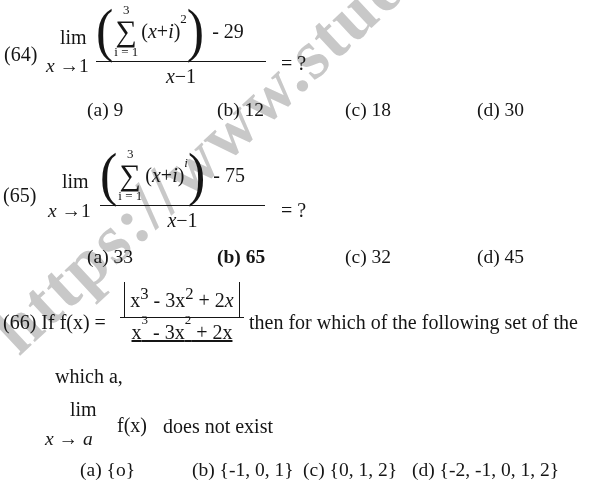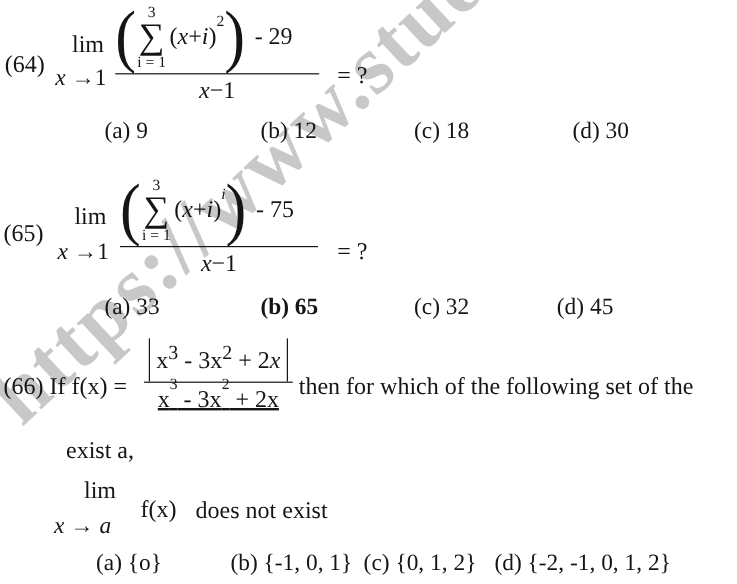--- a/index.html
+++ b/index.html
@@ -102,36 +102,36 @@
       </div>
       <div class="fbar" style="width:165px;"></div>
       <div class="den" style="width:165px;"><i class="it">x</i><span>−1</span></div>
     </div>
 
     <span class="abs z1 t20" style="left:281px; top:199px;">= ?</span>
 
     <span class="opt" style="left:47px;  top:246px;">(a) 33</span>
     <span class="opt" style="left:177px; top:246px;font-weight:bold;">(b) 65</span>
     <span class="opt" style="left:305px; top:246px;">(c) 32</span>
-    <span class="opt" style="left:424px; top:246px;">(d) 45</span>
+    <span class="opt" style="left:437px; top:246px;">(d) 45</span>
   </div>
 
   <div>
     <span class="abs z1 t20" style="left:3px; top:311px;">(66) If f(x) =</span>
 
     <div class="frac" style="left:120px; top:282px;text-decoration:underline;">
       <div class="absnum-wrap">
         <span class="absnum"><span>x</span><sup>3</sup><span> - 3x</span><sup>2</sup><span> + 2</span><i class="it">x</i></span>
       </div>
       <div class="fbar bar66"></div>
       <div class="den den66"><span>x</span><sup class="s-sup">3</sup><span> - 3x</span><sup class="s-sup">2</sup><span> + 2x</span></div>
     </div>
 
     <span class="abs z1 t20" style="left:249px; top:311px;">then for which of the following set of the</span>
-    <span class="abs z1 t20" style="left:55px; top:365px;">exist a,</span>
+    <span class="abs z1 t20" style="left:55px; top:365px;">which a,</span>
 
     <span class="abs z1 t20" style="left:70px; top:398px;">lim</span>
     <span class="abs z1 t19" style="left:45px; top:428px;"><i class="it">x</i><span> → </span><i class="it">a</i></span>
     <span class="abs z1 t20" style="left:117px; top:414px;">f(x)</span>
     <span class="abs z1 t20" style="left:163px; top:415px;">does not exist</span>
 
     <span class="opt" style="left:40px;  top:459px;">(a) {o}</span>
     <span class="opt" style="left:152px; top:459px;">(b) {-1, 0, 1}</span>
     <span class="opt" style="left:263px; top:459px;">(c) {0, 1, 2}</span>
     <span class="opt" style="left:372px; top:459px;text-align:center;">(d) {-2, -1, 0, 1, 2}</span>

